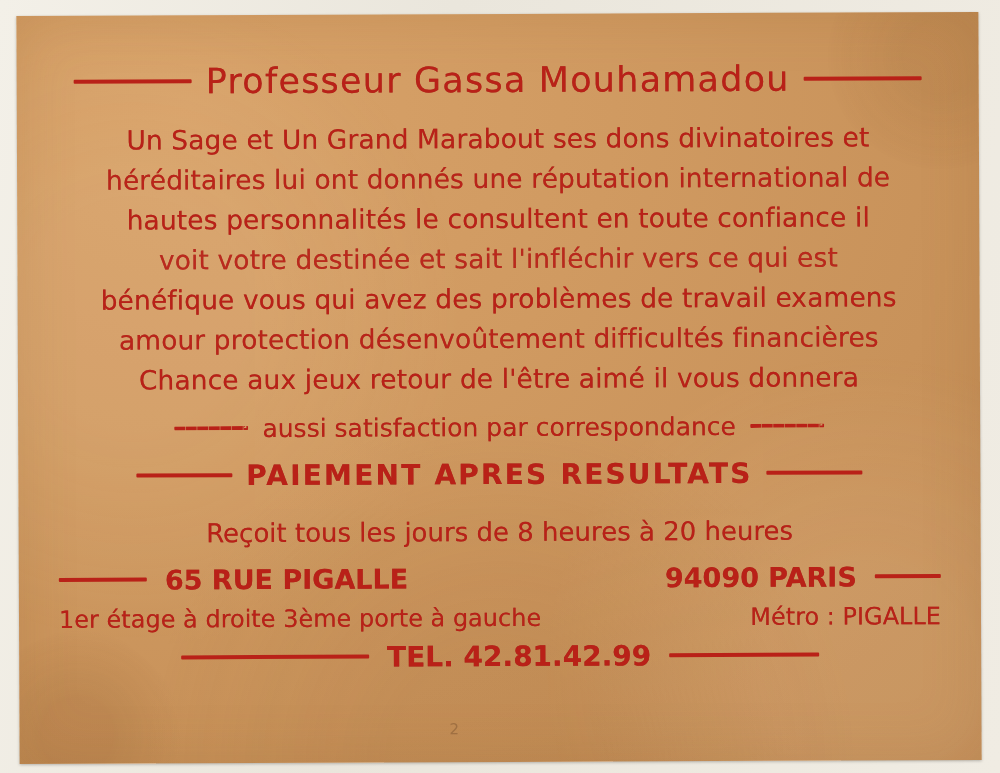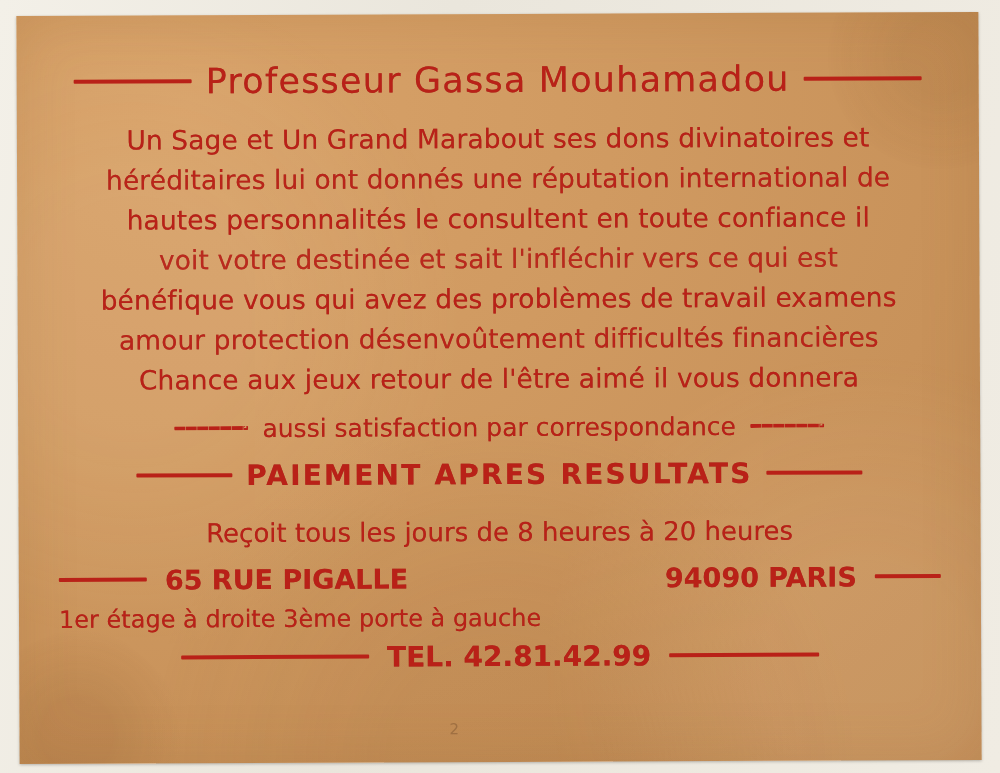--- a/index.html
+++ b/index.html
@@ -198,20 +198,21 @@
       <div class="addr-row ink">
         <div class="rule" style="width:88px; margin-right:18px;"></div>
         <div>65 RUE PIGALLE</div>
         <div class="gap"></div>
         <div>94090 PARIS</div>
         <div class="rule" style="width:66px; margin-left:18px;"></div>
       </div>
 
       <div class="sub-row ink">
         <div>1er étage à droite 3ème porte à gauche</div>
+        <div>Métro : PIGALLE</div>
       </div>
 
       <div class="tel-row ink">
         <div class="rule" style="width:188px;"></div>
         <div>TEL.  42.81.42.99</div>
         <div class="rule" style="width:150px;"></div>
       </div>
 
     </div>
 

